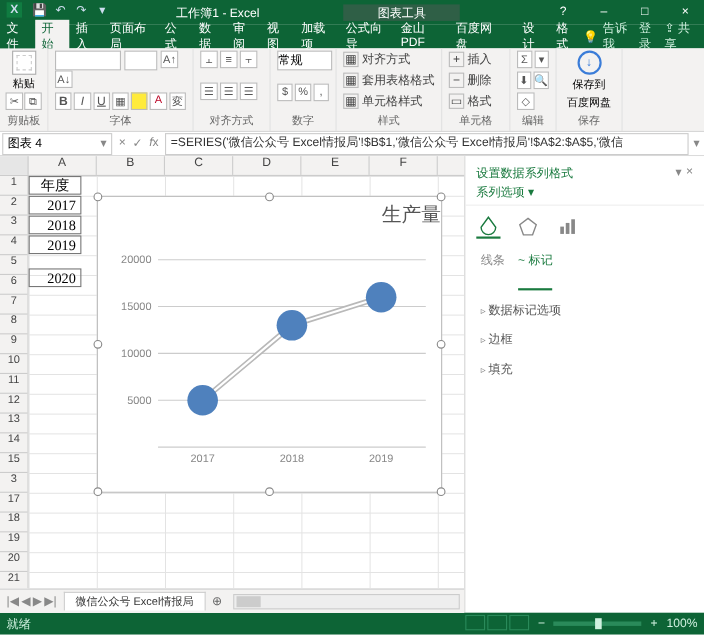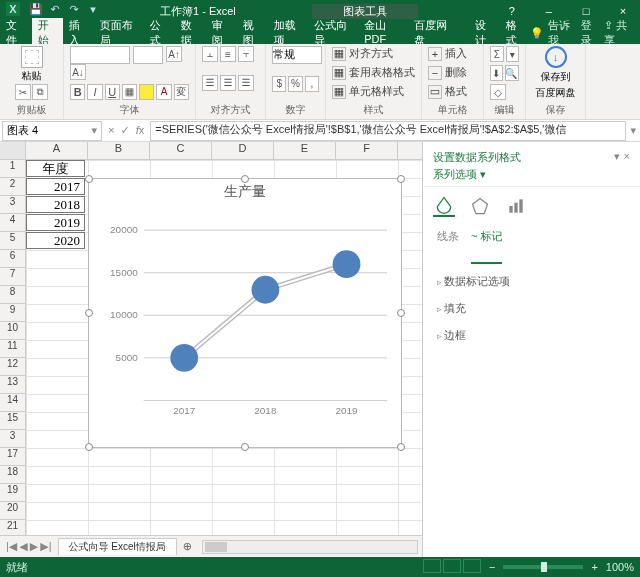--- a/index.html
+++ b/index.html
@@ -40,26 +40,26 @@
 .main { flex:1; display:flex; min-height:0; }
 .sheet-area { flex:1; display:flex; flex-direction:column; background:#fff; position:relative; }
 .col-head-row { height:18px; display:flex; background:#f3f2f1; border-bottom:1px solid #ccc; }
 .corner { width:26px; border-right:1px solid #ccc; background:#e6e6e6; }
 .col-head { width:62px; border-right:1px solid #ccc; text-align:center; color:#444; }
 .grid-body { flex:1; display:flex; overflow:hidden; position:relative; }
 .row-heads { width:26px; background:#f3f2f1; border-right:1px solid #ccc; }
 .row-head { height:18px; border-bottom:1px solid #ccc; text-align:center; color:#444; font-size:10px; }
 .cells { position:relative; flex:1; }
 .gridlines { position:absolute; inset:0; background-image:linear-gradient(to right,#e3e3e3 1px,transparent 1px),linear-gradient(to bottom,#e3e3e3 1px,transparent 1px); background-size:62px 18px; }
-.cell { position:absolute; width:59px; height:17px; display:flex; align-items:center; justify-content:center; font-family:SimSun,serif; font-size:13px; }
+.cell { position:absolute; width:48px; height:17px; display:flex; align-items:center; justify-content:center; font-family:SimSun,serif; font-size:13px; }
 .data-val { justify-content:flex-end; padding-right:4px; }
 .heavy-border { border:1px solid #777; }
 .chart-obj { position:absolute; left:62px; top:18px; width:314px; height:270px; background:#fff; border:1px solid #bbb; }
 .chart-handle { position:absolute; width:8px; height:8px; border:1px solid #888; background:#fff; border-radius:50%; }
-.chart-title { text-align:center; font-size:14px; color:#555; padding-top:4px; font-family:Liberation Serif, serif; }
+.chart-title { text-align:right; font-size:18px; color:#555; padding-top:4px; font-family:Liberation Serif, serif; }
 .chart-svg { width:100%; height:230px; }
 .axis { stroke:#ccc; stroke-width:1; }
 .marker { fill:#4f81bd; }
 .tick-lbl { font-size:10px; fill:#888; }
 .sheet-tabs { height:22px; border-top:1px solid #ccc; display:flex; align-items:center; background:#f3f2f1; }
 .tab-nav { display:flex; gap:2px; padding:0 6px; color:#888; }
 .sheet-tab { border:1px solid #ccc; border-bottom:none; background:#fff; padding:1px 10px; font-size:10px; color:#333; }
 .plus-tab { padding:0 6px; color:#666; }
 .hscroll { flex:1; height:14px; margin:0 4px; background:#eee; border:1px solid #ccc; position:relative; }
 .hscroll .thumb { position:absolute; left:2px; top:1px; height:10px; width:22px; background:#ccc; }
@@ -129,21 +129,21 @@
     </div>
   <div class="right">
     <span>💡</span>
     <span>告诉我</span>
     <span>登录</span>
     <span>⇪ <span>共享</span></span>
   </div>
 </div>
 
 <div class="ribbon">
-  <div class="group" style="width:64px">
+  <div class="group" style="width:44px">
     <div class="paste-big">
       <div class="icon-box"></div>
       <div style="font-size:10px">粘贴</div>
       <div style="display:flex;gap:1px">
           <div class="sq">✂</div>
           <div class="sq">⧉</div>
         </div>
     </div>
     <div class="group-label">剪贴板</div>
   </div>
@@ -297,21 +297,21 @@
           <div class="row-head">19</div>
           <div class="row-head">20</div>
           <div class="row-head">21</div>
         </div>
       <div class="cells">
         <div class="gridlines"></div>
         <div class="cell heavy-border" style="left:0;top:0">年度</div>
         <div class="cell heavy-border data-val" style="left:0;top:18px">2017</div>
         <div class="cell heavy-border data-val" style="left:0;top:36px">2018</div>
         <div class="cell heavy-border data-val" style="left:0;top:54px">2019</div>
-        <div class="cell heavy-border data-val" style="left:0;top:72px">2020</div>
+        <div class="cell heavy-border data-val" style="left:0;top:84px">2020</div>
 
         <div class="chart-obj">
           <div class="chart-handle" style="left:-4px;top:-4px"></div>
           <div class="chart-handle" style="right:-4px;top:-4px"></div>
           <div class="chart-handle" style="left:-4px;bottom:-4px"></div>
           <div class="chart-handle" style="right:-4px;bottom:-4px"></div>
           <div class="chart-handle" style="left:50%;top:-4px;margin-left:-4px"></div>
           <div class="chart-handle" style="left:50%;bottom:-4px;margin-left:-4px"></div>
           <div class="chart-handle" style="left:-4px;top:50%;margin-top:-4px"></div>
           <div class="chart-handle" style="right:-4px;top:50%;margin-top:-4px"></div>
@@ -340,21 +340,21 @@
         </div>
       </div>
     </div>
     <div class="sheet-tabs">
       <div class="tab-nav">
         <span>|◀</span>
         <span>◀</span>
         <span>▶</span>
         <span>▶|</span>
       </div>
-      <div class="sheet-tab">公式向导 Excel情报局</div>
+      <div class="sheet-tab">微信公众号 Excel情报局</div>
       <div class="plus-tab">⊕</div>
       <div class="hscroll">
           <div class="thumb"></div>
         </div>
     </div>
   </div>
 
   <div class="pane">
     <div class="pane-title">
       <span>设置数据系列格式</span>
@@ -381,22 +381,22 @@
             <rect x="10" y="8" width="4" height="12" fill="#888"></rect>
             <rect x="16" y="4" width="4" height="16" fill="#888"></rect>
           </svg>
       </div>
     </div>
     <div class="sub-tabs">
       <span>线条</span>
       <span class="active">~ <span>标记</span></span>
     </div>
     <div class="opt">数据标记选项</div>
+    <div class="opt">边框</div>
     <div class="opt">填充</div>
-    <div class="opt">边框</div>
   </div>
 </div>
 
 <div class="statusbar">
   <span>就绪</span>
   <div class="right">
     <div class="view-btns"><span></span><span></span><span></span></div>
     <span>−</span>
     <div class="zoom-track">
         <div class="th"></div>

